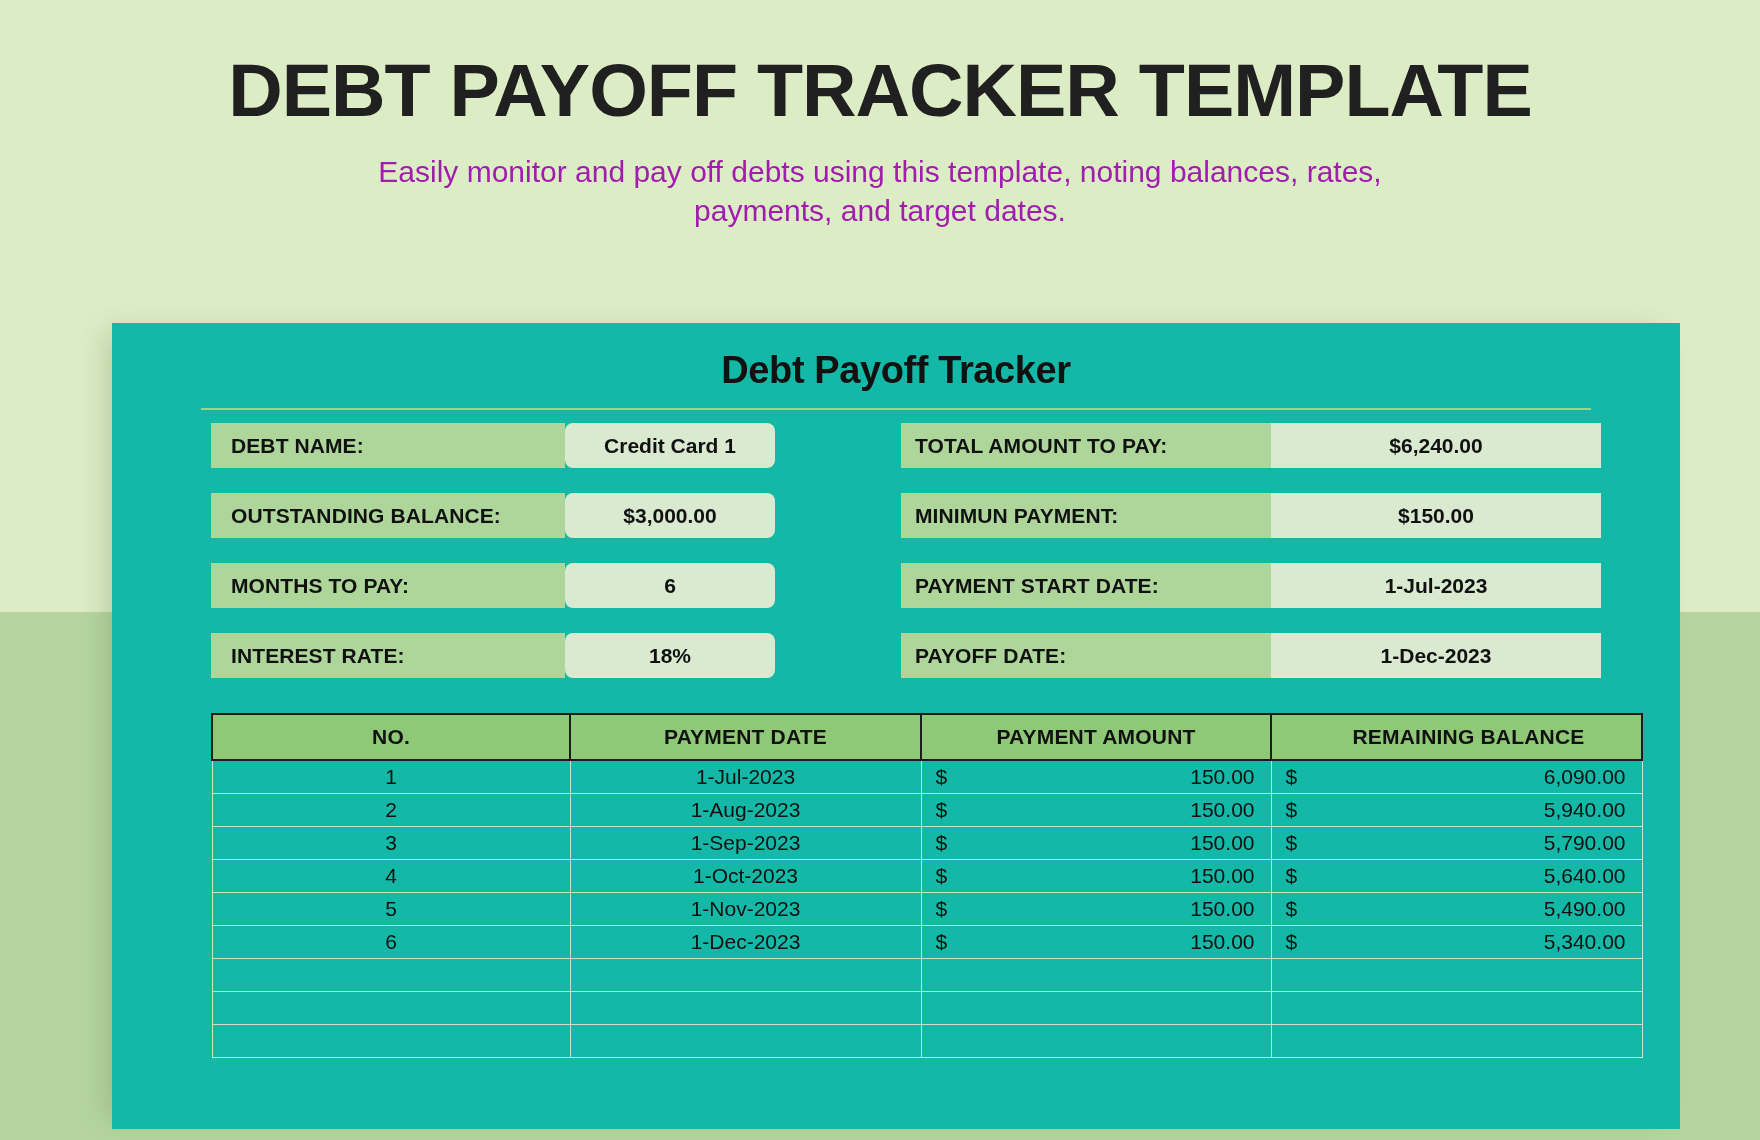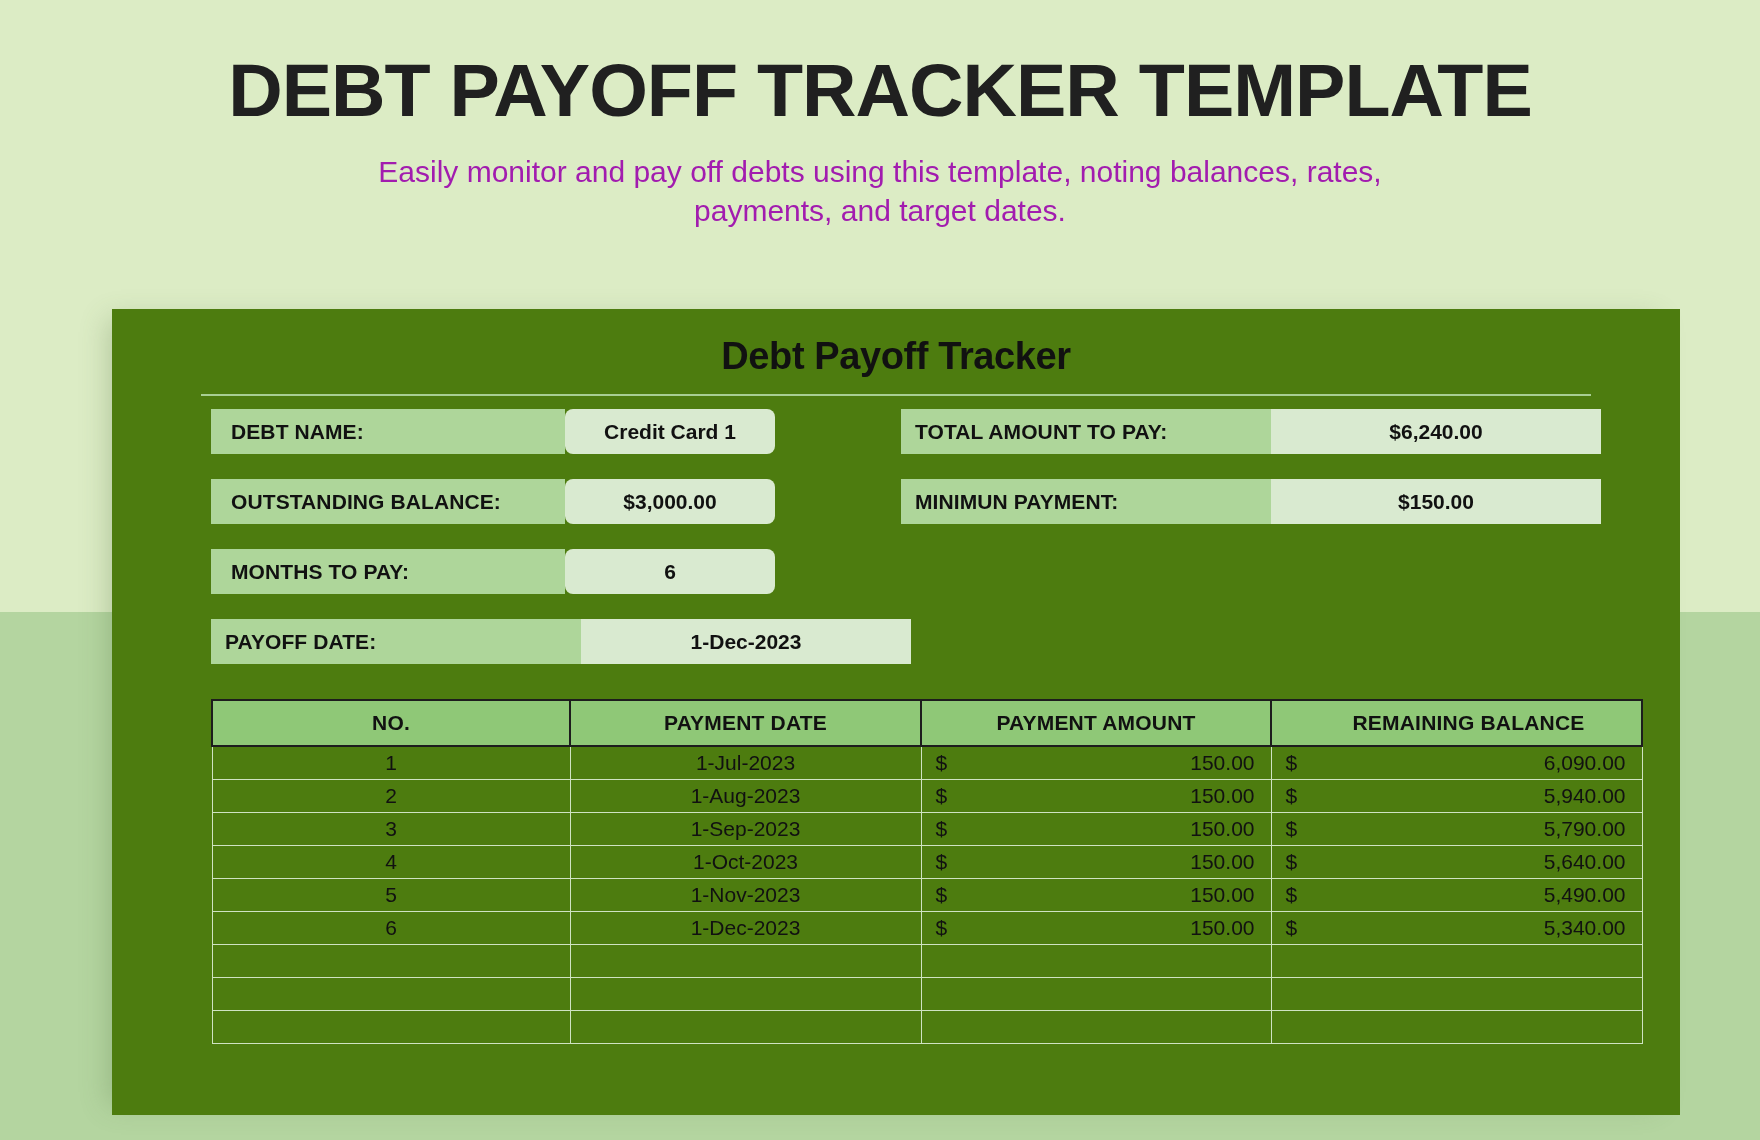--- a/index.html
+++ b/index.html
@@ -54,24 +54,24 @@
     font-size: 30px;
     font-weight: 400;
     line-height: 1.32;
     color: #a21caf;
   }
 
   
   #sheet {
     position: absolute;
     left: 112px;
-    top: 309px;
+    top: 323px;
     width: 1568px;
     height: 806px;
-    background: #4d7c0f;
+    background: #14b8a6;
     box-shadow: -14px 0 26px -10px rgba(90,120,70,0.30);
     z-index: 2;
   }
 
   #sheet-title {
     margin: 0;
     padding-top: 26px;
     text-align: center;
     font-size: 38px;
     font-weight: 700;
@@ -208,22 +208,30 @@
         <div class="field-pair right">
           <div class="f-label">MINIMUN PAYMENT:</div>
           <div class="f-value">$150.00</div>
         </div>
       </div>
       <div class="field-row">
         <div class="field-pair left">
           <div class="f-label">MONTHS TO PAY:</div>
           <div class="f-value">6</div>
         </div>
+        <div class="field-pair right">
+          <div class="f-label">PAYMENT START DATE:</div>
+          <div class="f-value">1-Jul-2023</div>
+        </div>
       </div>
       <div class="field-row">
+        <div class="field-pair left">
+          <div class="f-label">INTEREST RATE:</div>
+          <div class="f-value">18%</div>
+        </div>
         <div class="field-pair right">
           <div class="f-label">PAYOFF DATE:</div>
           <div class="f-value">1-Dec-2023</div>
         </div>
       </div>
     </div>
 
   <table id="payment-table">
     <thead>
       <tr>

